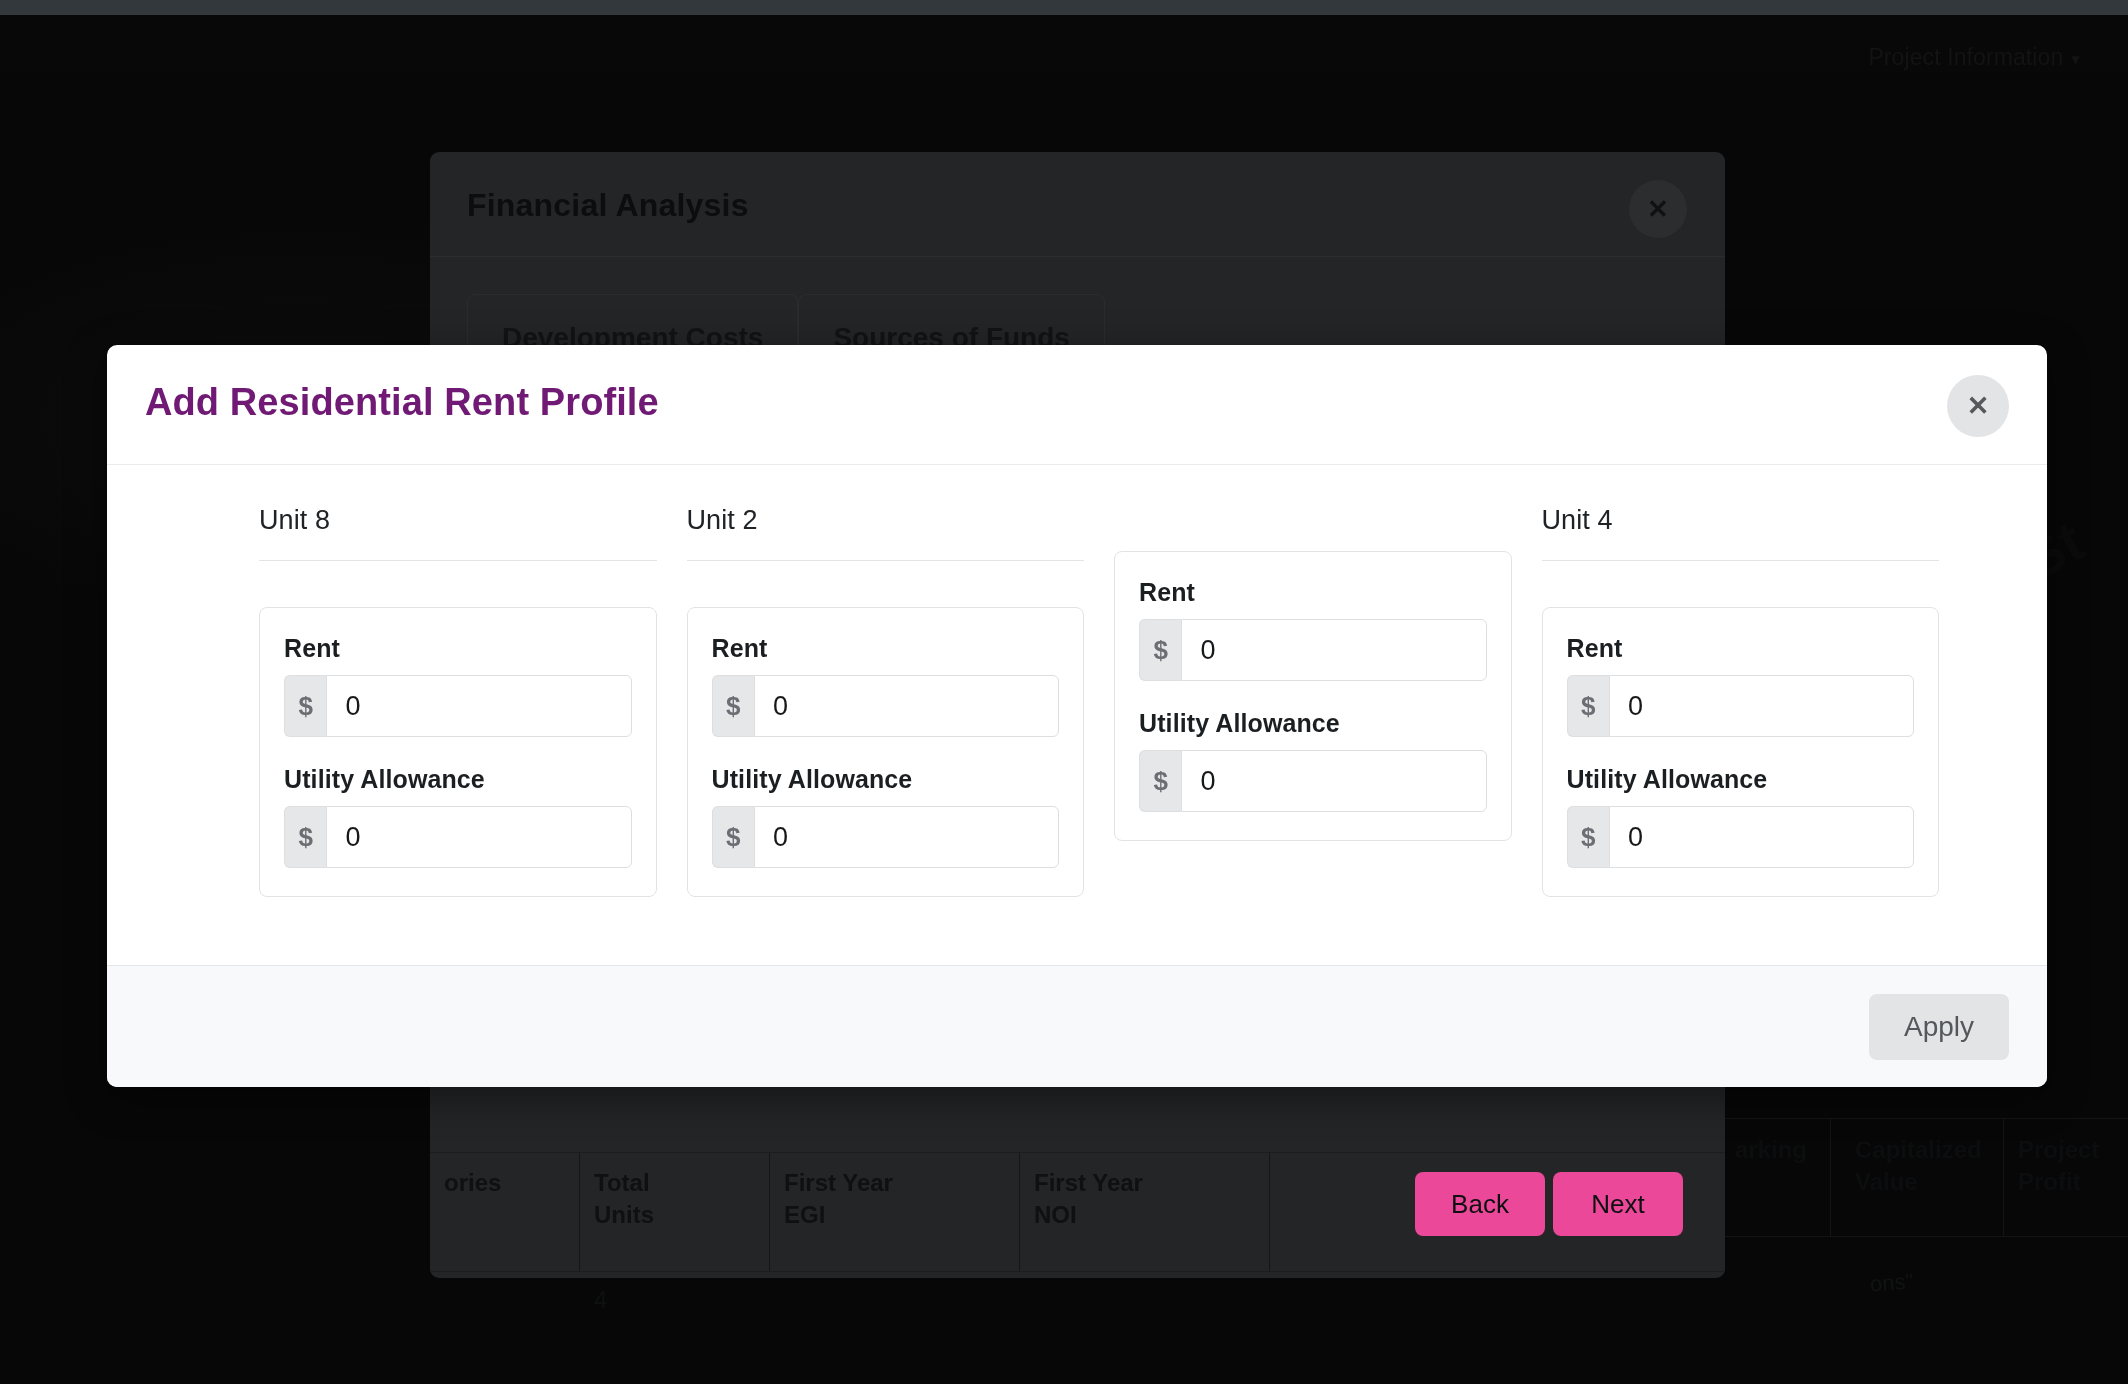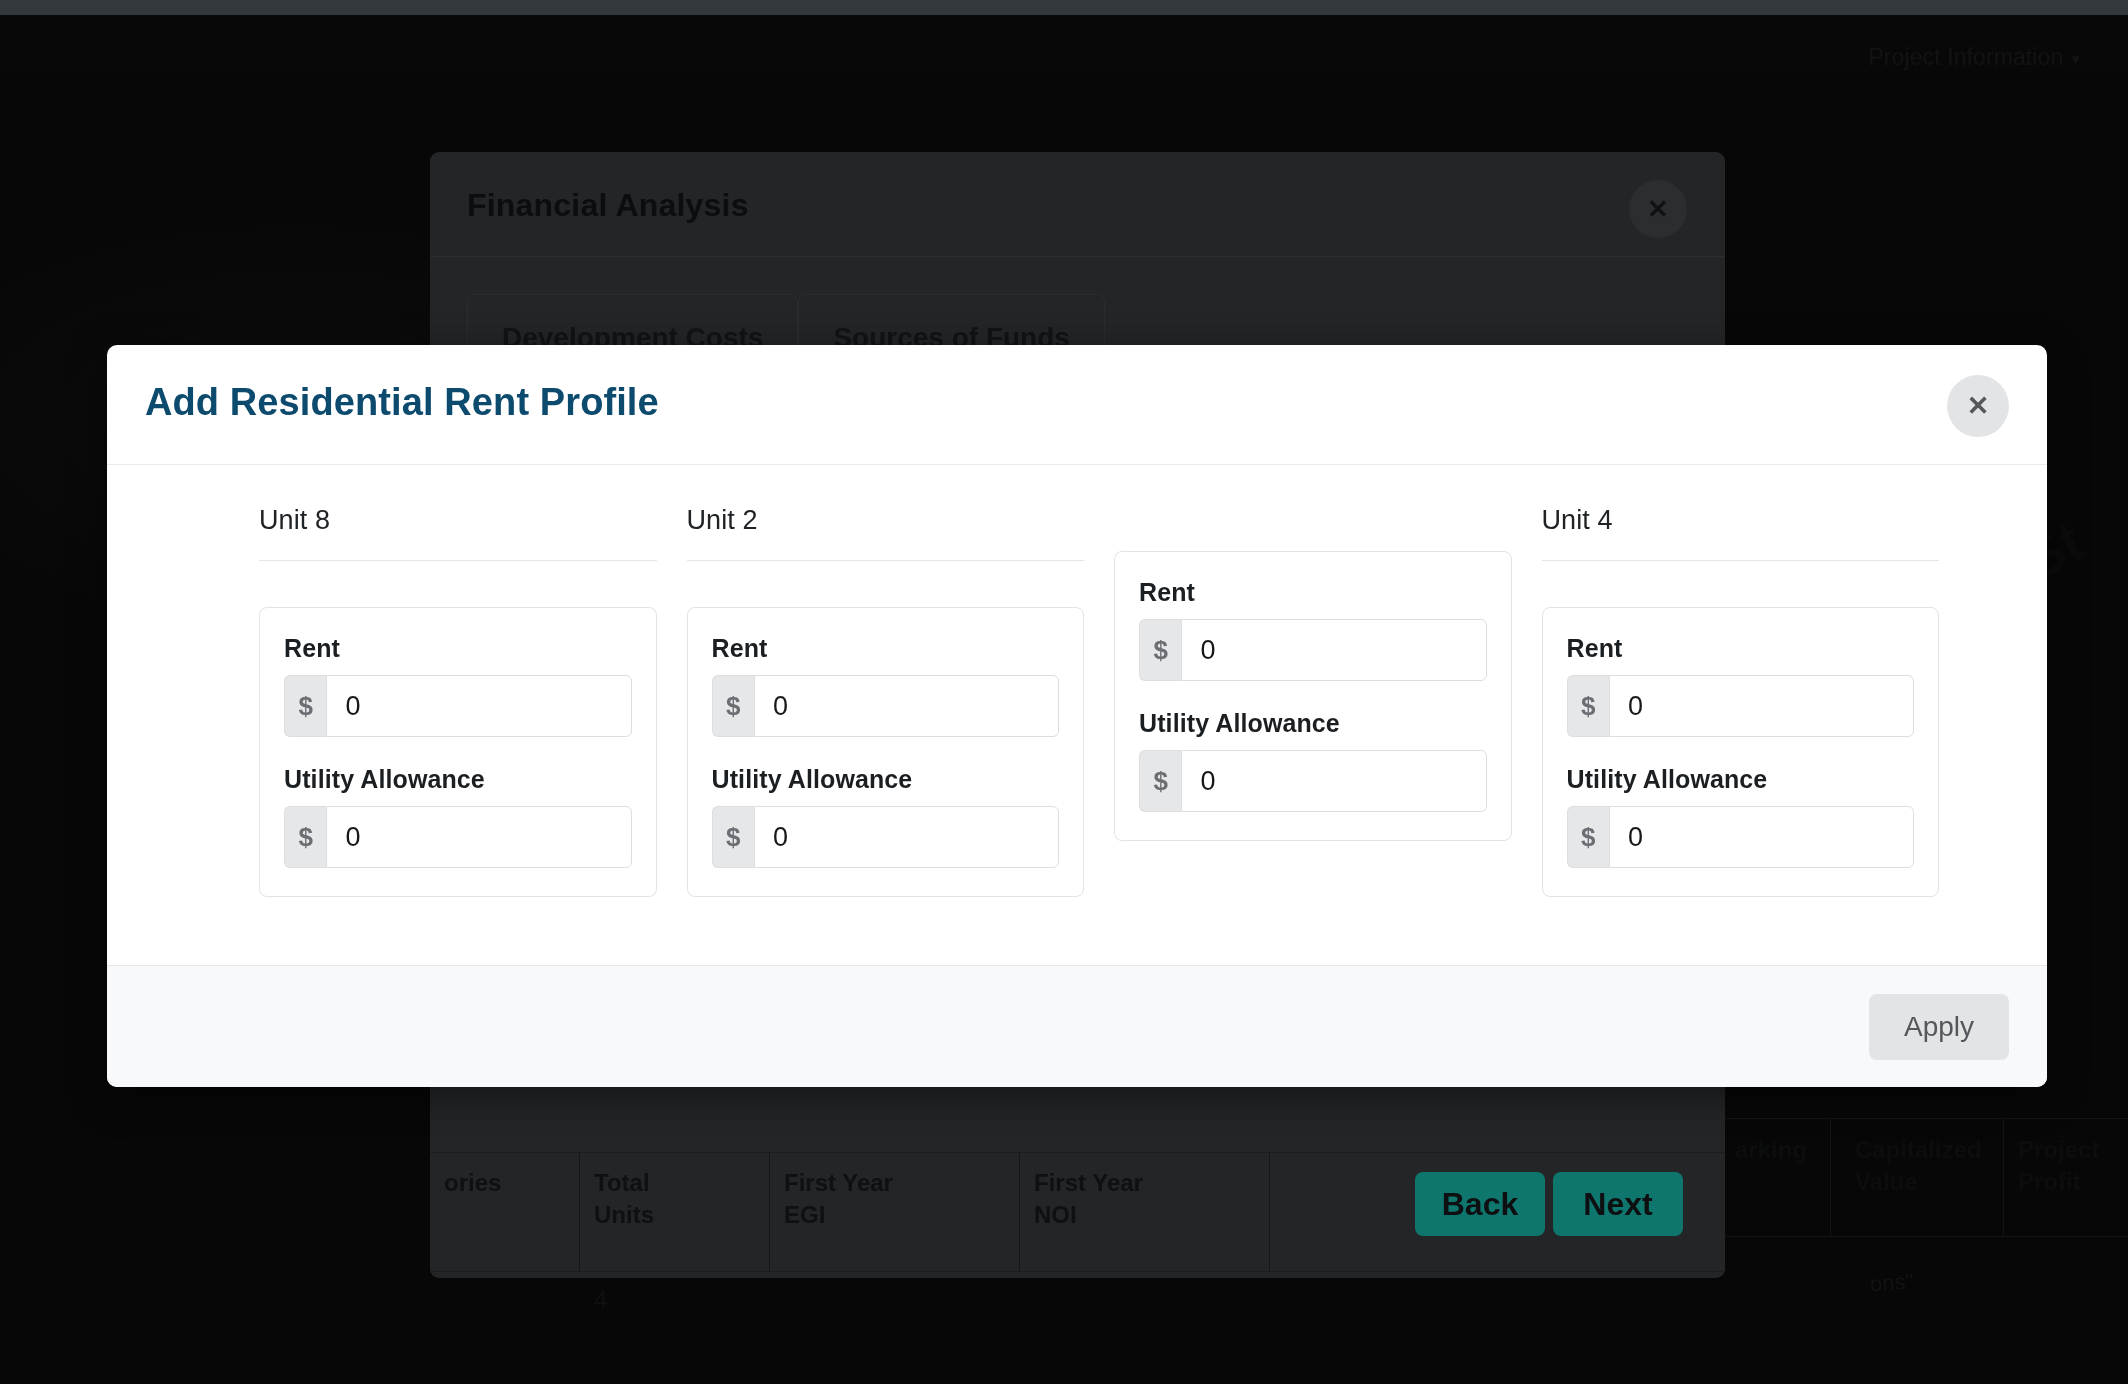--- a/index.html
+++ b/index.html
@@ -171,26 +171,25 @@
 
   .bg-footer-btns {
     position: absolute;
     right: 42px;
     bottom: 42px;
     display: flex;
     gap: 8px;
   }
   .bg-btn {
     width: 130px; height: 64px;
-    background: #0f766e;
+    background: #ec4899;
     border-radius: 8px;
     display: flex; align-items: center; justify-content: center;
-    font-size: 32px;
+    font-size: 26px;
     color: #0e0f10;
-    font-weight: bold;
   }
 
   .bg-quote {
     position: absolute;
     left: 1870px;
     top: 1270px;
     font-size: 22px;
     color: #111213;
     transform: rotate(-4deg);
   }
@@ -222,21 +221,21 @@
     position: relative;
     height: 120px;
     border-bottom: 1px solid #e9ecef;
   }
   .fg-title {
     position: absolute;
     left: 38px;
     top: 36px;
     font-size: 38px;
     font-weight: bold;
-    color: #0c4a6e;
+    color: #701a75;
     letter-spacing: .1px;
   }
   .fg-close {
     position: absolute;
     right: 38px;
     top: 30px;
     width: 62px; height: 62px;
     border-radius: 50%;
     background: #e2e4e6;
     border: none;

